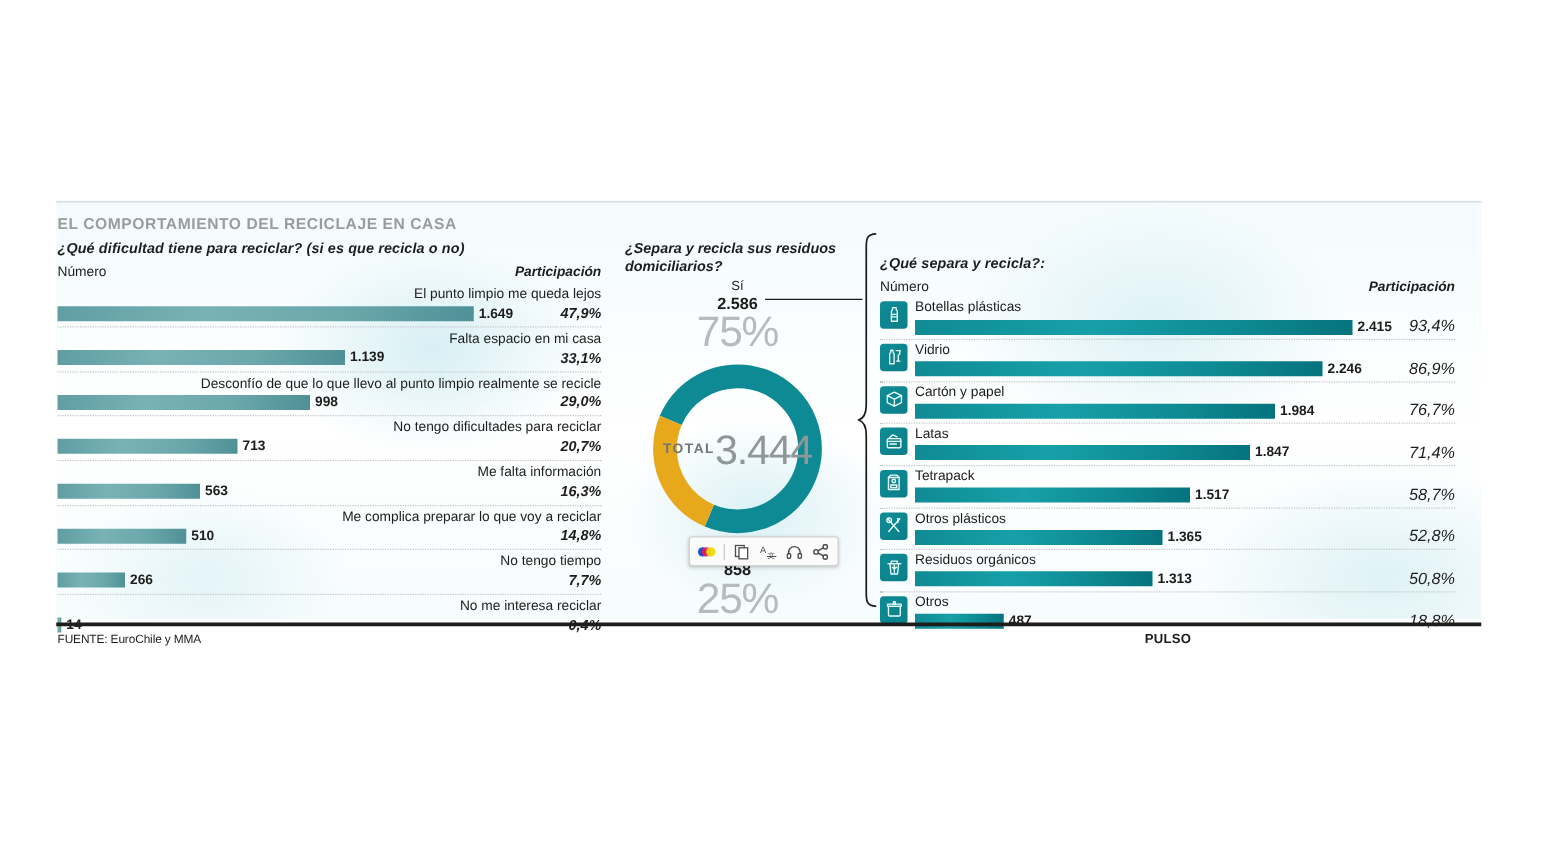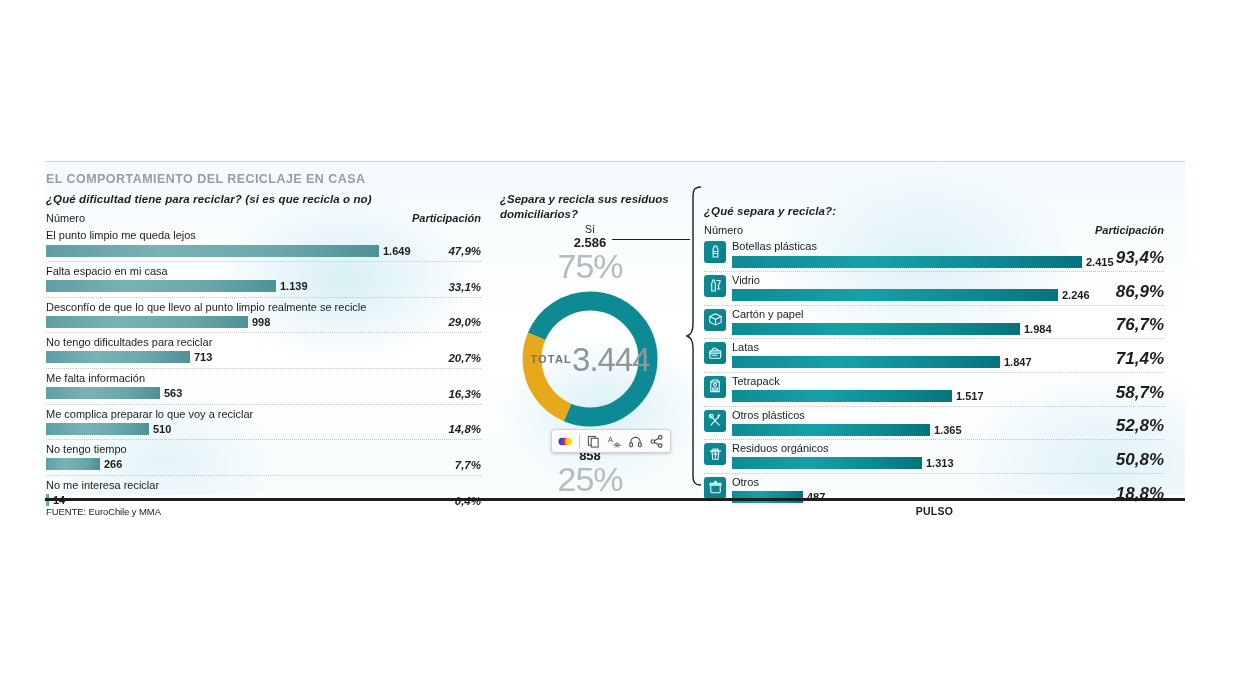--- a/index.html
+++ b/index.html
@@ -39,21 +39,21 @@
     font-size:11.5px;font-style:italic;font-weight:bold;color:#1d1d1d;
     letter-spacing:.1px;line-height:1.25;
   }
   .colhead{
     display:flex;justify-content:space-between;align-items:baseline;
     margin-top:6px;
   }
   .colhead .num{font-size:11px;color:#1d1d1d;}
   .colhead .part{font-size:11px;font-style:italic;font-weight:bold;color:#1d1d1d;}
 
-  .rowlist{margin-top:2px;}
+  .rowlist{margin-top:2px;text-align:right;}
   .row{
     position:relative;border-bottom:1px dotted #c6c6c6;
     padding:3px 0 4px 0;
   }
   .row:last-child{border-bottom:none;}
   .row .label{
     font-size:11px;color:#1d1d1d;line-height:1.15;white-space:nowrap;
   }
   .barline{display:flex;align-items:center;margin-top:2px;height:13px;}
   .bar-l{
@@ -113,21 +113,21 @@
     display:flex;align-items:center;justify-content:center;
   }
   .r-body{flex:1 1 auto;min-width:0;}
   .r-label{font-size:11px;color:#1d1d1d;line-height:1.15;white-space:nowrap;}
   .bar-r{
     height:12px;
     background:linear-gradient(90deg,#0f8b94 0%,#17a0a8 40%,#0d8992 75%,#06737d 100%);
   }
   .r-pct{
     position:absolute;right:0;bottom:3px;
-    font-size:17px;font-style:italic;font-weight:bold;color:#1d1d1d;
+    font-size:13px;font-style:italic;font-weight:normal;color:#1d1d1d;
   }
 
   
   .rule-bottom{
     position:absolute;left:45px;top:498px;width:1140px;height:3px;background:#1d1d1d;
   }
   .source{
     position:absolute;left:46px;top:506px;font-size:9.5px;color:#1d1d1d;letter-spacing:-.1px;
   }
   .brand{

